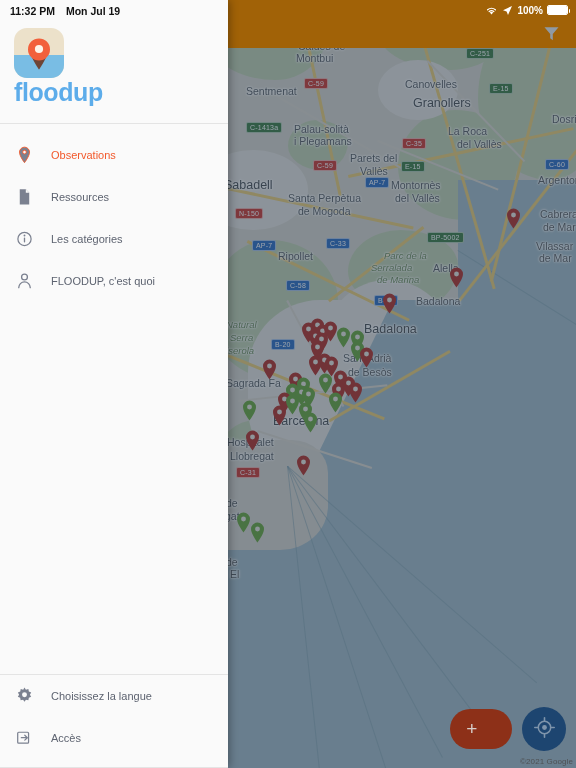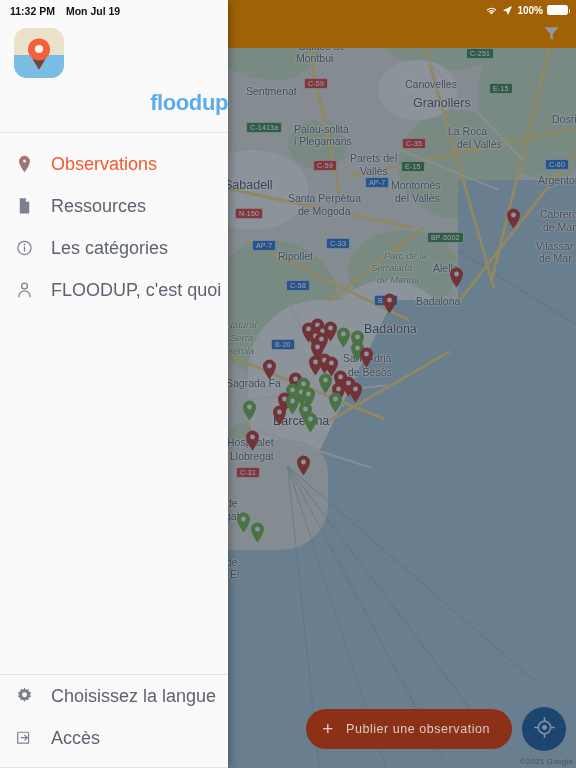--- a/index.html
+++ b/index.html
@@ -213,39 +213,37 @@
     position: relative;
     background: #ece1ca;
   }
   #app-icon .water {
     position: absolute; left: 0; bottom: 0;
     width: 100%; height: 46%;
     background: #79bde4;
   }
   #app-icon svg { position: absolute; left: 13px; top: 8px; }
   #brand {
-    margin-top: 12px;
-    font-size: 22px;
+    font-size: 25px;
     color: #5cacea;
     font-weight: bold;
     letter-spacing: -.4px;
-    text-align: right;
   }
   .divider {
     height: 1px; background: #e4e4e4;
     width: 100%;
   }
   #nav-main { padding: 10px 0 0 0; }
   .nav-item {
     display: flex; align-items: center;
     height: 42px;
     padding-left: 16px;
     cursor: pointer;
     color: #5d6370;
-    font-size: 18px;
+    font-size: 11px;
   }
   .nav-item .nav-ico {
     width: 24px; height: 20px;
     display: flex; align-items: center; justify-content: flex-start;
     margin-right: 11px;
     flex: 0 0 24px;
   }
   .nav-item.active { color: #f2592c; }
   .nav-item.active svg { fill: #f2592c; stroke: #f2592c; }
   #spacer { flex: 1 1 auto; }
@@ -649,21 +647,20 @@
         <svg width="17" height="17" viewBox="0 0 17 17">
           <path d="M1.5 2.2h14L9.8 9v6.2L7.2 13.2V9z" fill="#8f9aa5"></path>
         </svg>
       </span>
     </div>
   </div>
 
   <div id="bottom-actions">
     <button id="publish-fab">
       <span class="plus">+</span>
-      <span>Publier une observation</span>
     </button>
     <div id="locate-fab">
       <span>
         <svg width="21" height="21" viewBox="0 0 21 21">
           <circle cx="10.5" cy="10.5" r="6.2" fill="none" stroke="#7e94ab" stroke-width="1.5"></circle>
           <circle cx="10.5" cy="10.5" r="2.4" fill="#7e94ab"></circle>
           <path d="M10.5 .8v3.2M10.5 17v3.2M.8 10.5H4M17 10.5h3.2" stroke="#7e94ab" stroke-width="1.6" stroke-linecap="round"></path>
         </svg>
       </span>
     </div>

